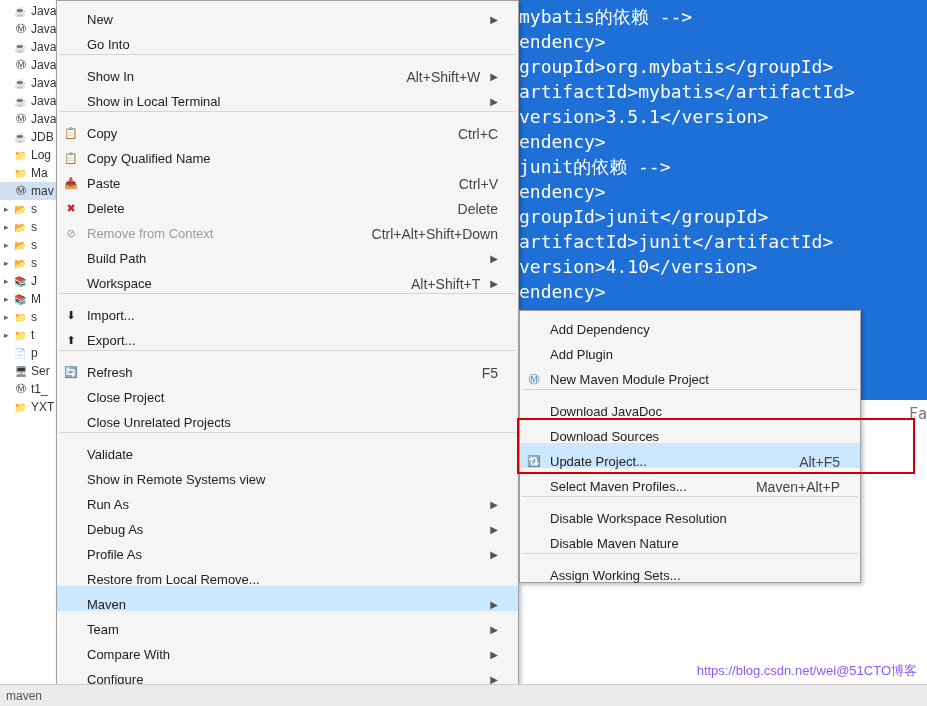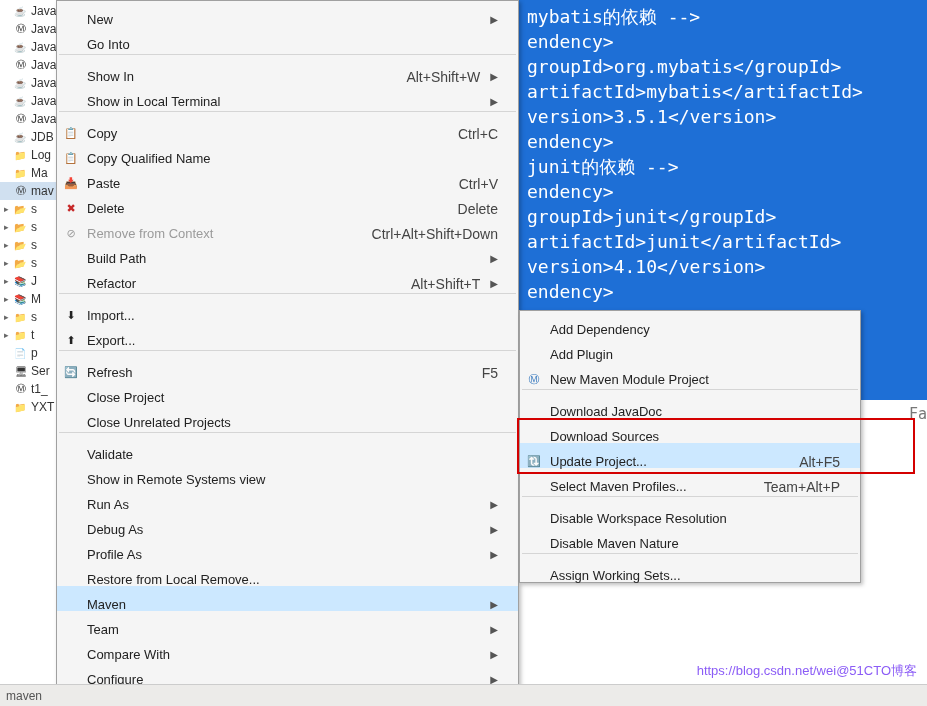--- a/index.html
+++ b/index.html
@@ -45,21 +45,21 @@
       position: absolute;
       left: 519px;
       top: 0;
       width: 408px;
       height: 560px;
       background: #1e6fd6;
       color: #fff;
       font-family: Consolas, monospace;
       font-size: 18px;
       line-height: 25px;
-      padding: 4px 0 0 8px;
+      padding: 4px 0 0 0;
       white-space: pre;
     }
     .codearea .line { padding-left: 0; }
     .codearea-bottom {
       position: absolute;
       left: 519px;
       top: 400px;
       width: 408px;
       height: 210px;
       background: #fff;
@@ -299,21 +299,21 @@
     <div class="menu-item disabled">
       <span class="micon">⊘</span>
       <span class="label">Remove from Context</span>
       <span class="shortcut">Ctrl+Alt+Shift+Down</span>
     </div>
     <div class="menu-item">
       <span class="label">Build Path</span>
       <span class="arrow">▶</span>
     </div>
     <div class="menu-item">
-      <span class="label">Refactor</span>
+      <span class="label">Workspace</span>
       <span class="shortcut">Alt+Shift+T</span>
       <span class="arrow">▶</span>
     </div>
     <div class="menu-sep"></div>
     <div class="menu-item">
       <span class="micon">⬇</span>
       <span class="label">Import...</span>
     </div>
     <div class="menu-item">
       <span class="micon">⬆</span>
@@ -392,21 +392,21 @@
     <div class="menu-item">
       <span class="label">Download Sources</span>
     </div>
     <div class="menu-item hovered">
       <span class="micon" style="color: rgb(59, 123, 191);">🔃</span>
       <span class="label">Update Project...</span>
       <span class="shortcut">Alt+F5</span>
     </div>
     <div class="menu-item">
       <span class="label">Select Maven Profiles...</span>
-      <span class="shortcut">Team+Alt+P</span>
+      <span class="shortcut">Maven+Alt+P</span>
     </div>
     <div class="menu-sep"></div>
     <div class="menu-item">
       <span class="label">Disable Workspace Resolution</span>
     </div>
     <div class="menu-item">
       <span class="label">Disable Maven Nature</span>
     </div>
     <div class="menu-sep"></div>
     <div class="menu-item">

